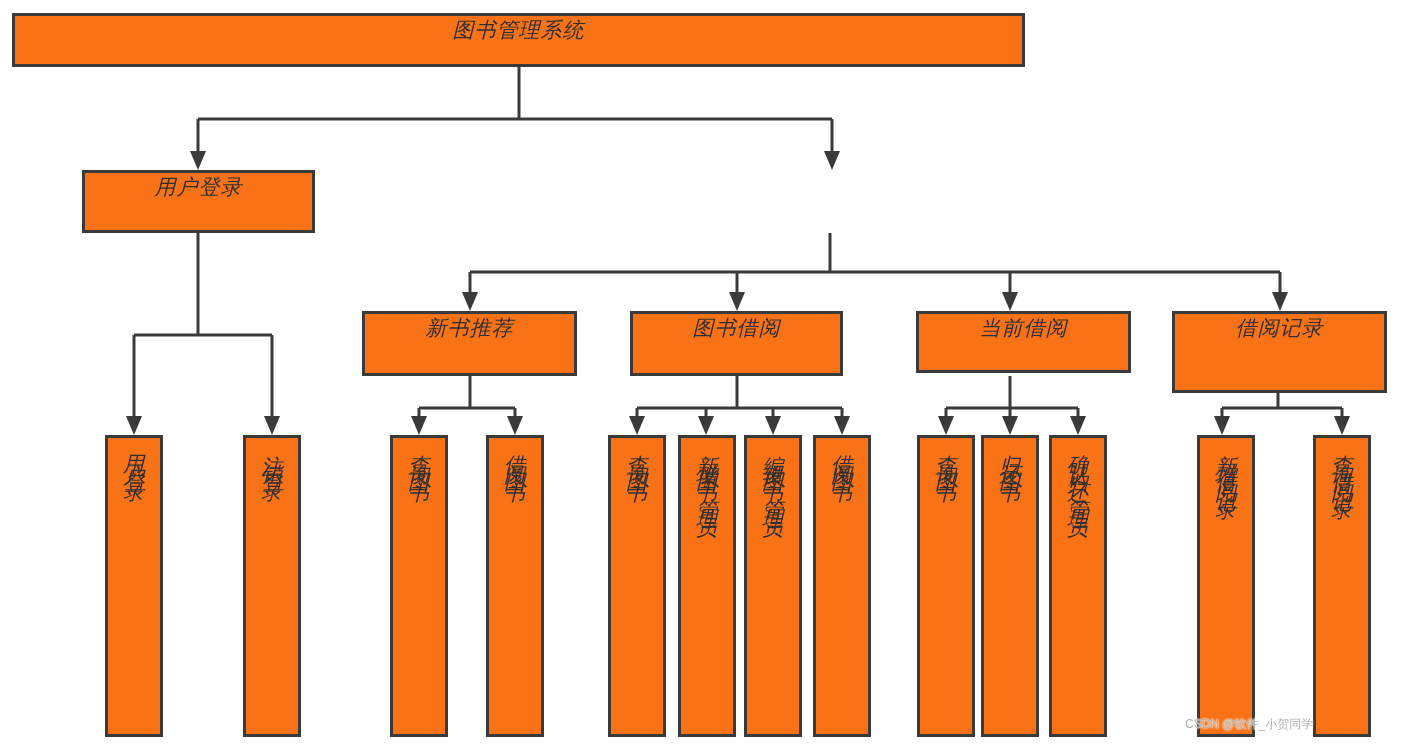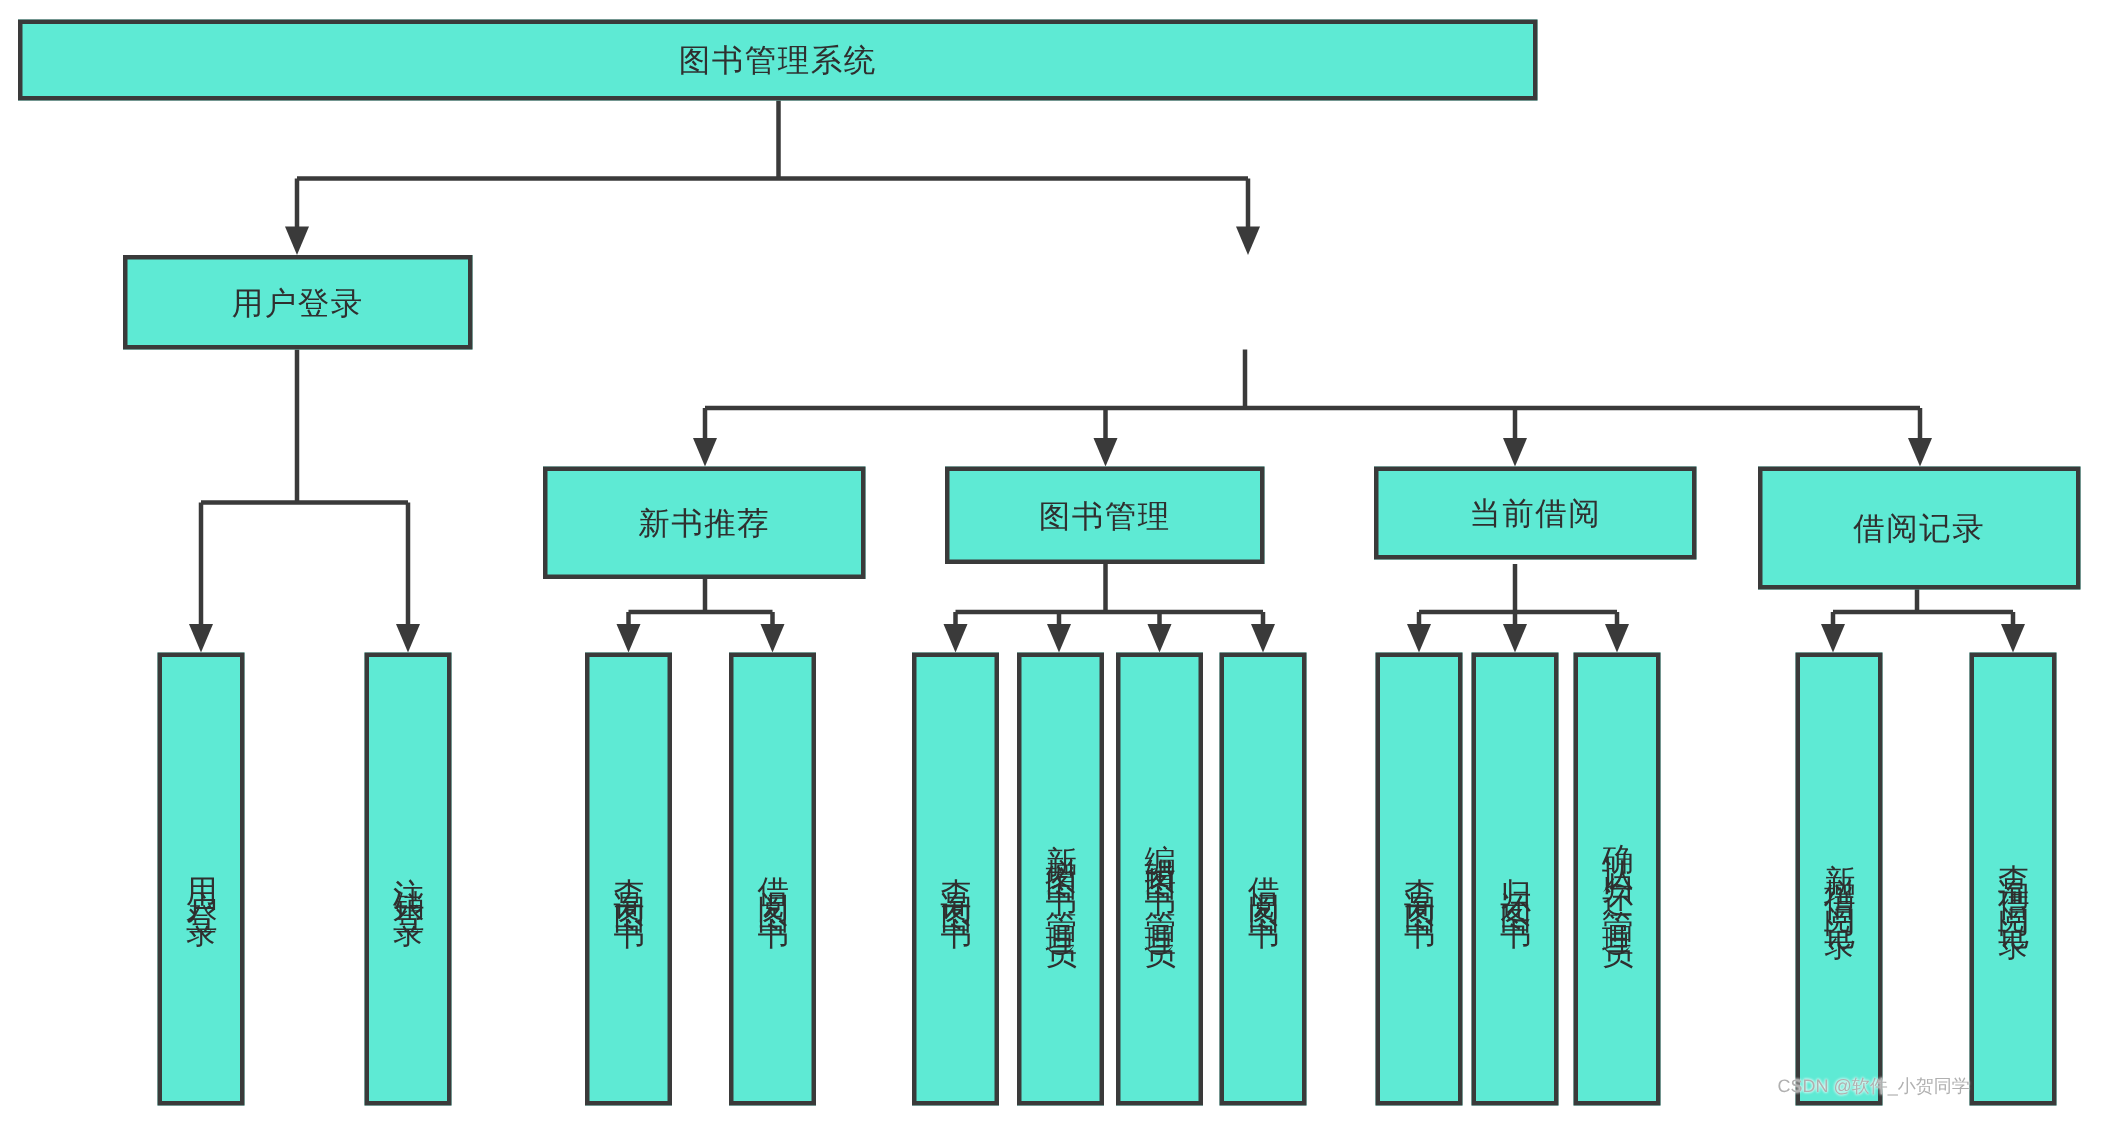--- a/index.html
+++ b/index.html
@@ -15,25 +15,26 @@
     background:var(--bg);
     overflow:hidden;
     font-family:"Liberation Sans","DejaVu Sans",sans-serif;
     color:var(--text);
   }
   .wires{position:absolute;left:0;top:0;width:1405px;height:747px;color:var(--line);}
   .node{
     position:absolute;
     box-sizing:border-box;
     border:3px solid var(--line);
-    background:#5eead4;
-    display:flex;align-items:center;justify-content:center;
+    background:#f97316;
+    display:flex;align-items:flex-start;justify-content:center;
     font-size:21px;
     letter-spacing:1px;
     white-space:nowrap;
+    font-style:italic;
   }
   .leaf .lbl{
     writing-mode:vertical-rl;
     text-orientation:mixed;
     font-size:21px;
     line-height:1;
     letter-spacing:9px;
   }
   .watermark{
     position:absolute;
@@ -114,25 +115,25 @@
   </svg>
 
   <div class="node" style="left:12px;top:13px;width:1013px;height:54px">
     <span class="lbl">图书管理系统</span>
   </div>
 
   <div class="node" style="left:82px;top:170px;width:233px;height:63px">
     <span class="lbl">用户登录</span>
   </div>
 
-  <div class="node" style="left:362px;top:311px;width:215px;height:75px">
+  <div class="node" style="left:362px;top:311px;width:215px;height:65px">
     <span class="lbl">新书推荐</span>
   </div>
   <div class="node" style="left:630px;top:311px;width:213px;height:65px">
-    <span class="lbl">图书管理</span>
+    <span class="lbl">图书借阅</span>
   </div>
   <div class="node" style="left:916px;top:311px;width:215px;height:62px">
     <span class="lbl">当前借阅</span>
   </div>
   <div class="node" style="left:1172px;top:311px;width:215px;height:82px">
     <span class="lbl">借阅记录</span>
   </div>
 
   <div class="node leaf" style="left:105px;top:435px;width:58px;height:302px">
     <span class="lbl">用户登录</span>

